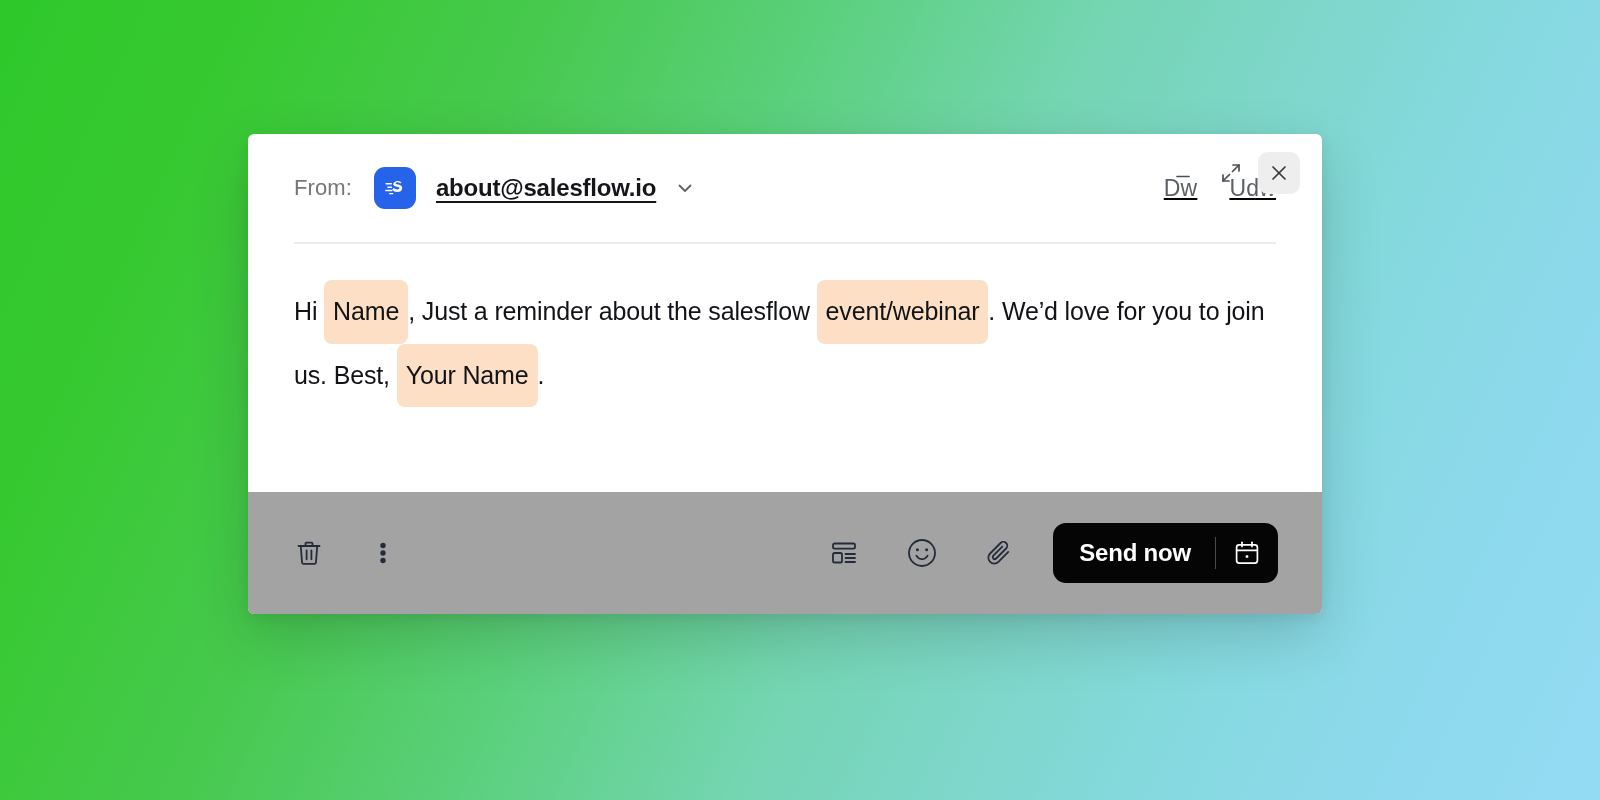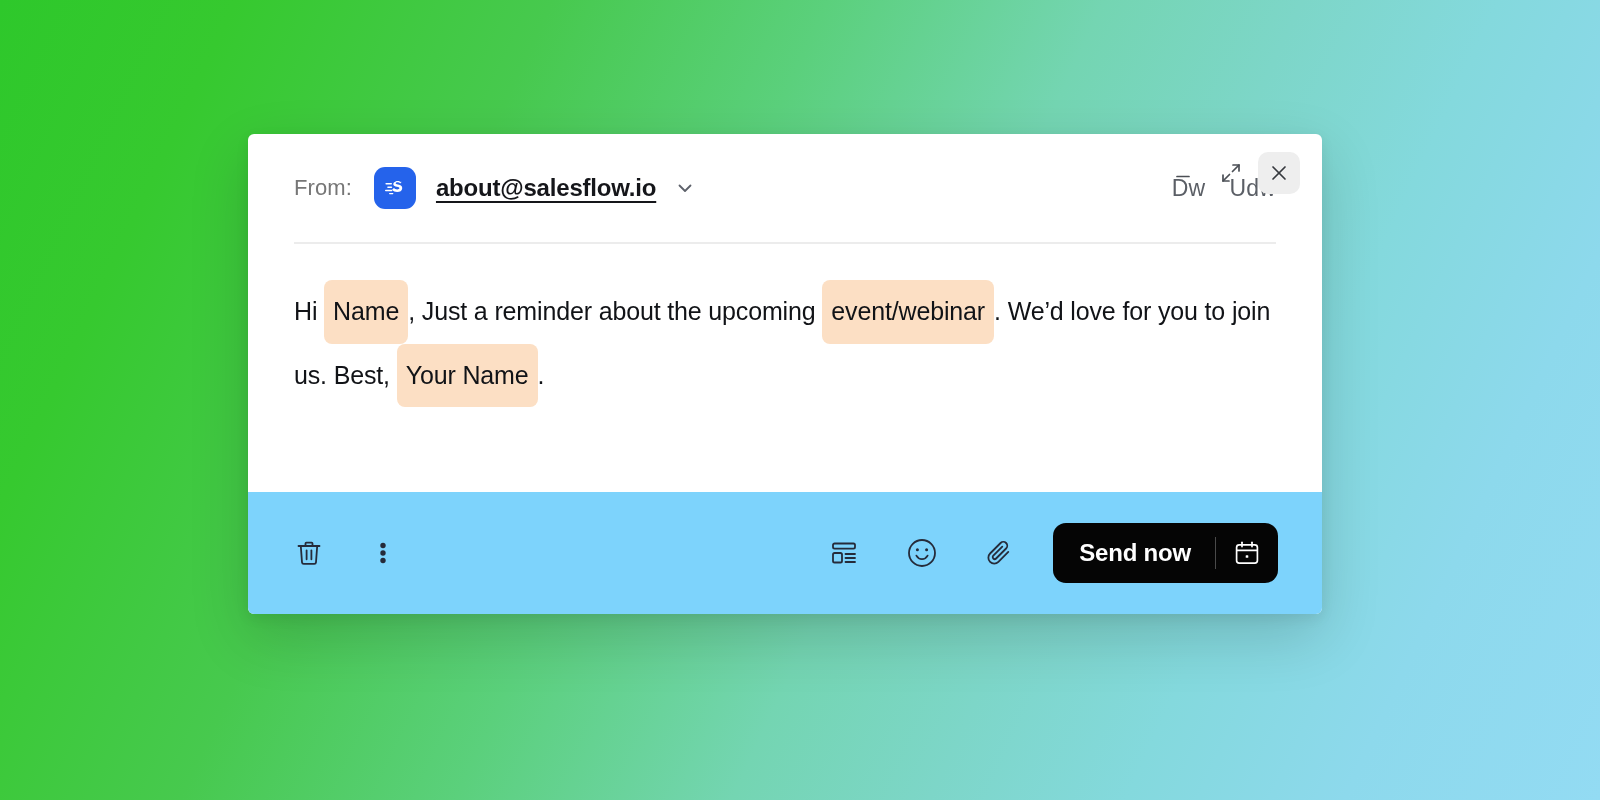--- a/index.html
+++ b/index.html
@@ -97,21 +97,22 @@
   .chev-btn {
     margin-left:14px;
     background:none; border:none; cursor:pointer;
     display:flex; align-items:center;
     padding:4px;
   }
   .recipient-toggles {
     margin-left:auto;
     display:flex;
     align-items:center;
-    gap:24px;
+    gap:32px;
+    text-decoration:underline;
   }
   .recipient-toggles span {
     font-size:23px;
     color:#5b5f66;
     cursor:pointer;
     letter-spacing:0.2px;
   }
 
   .divider {
     height:1px;
@@ -167,21 +168,21 @@
     line-height:1.42;
     color:#111317;
     letter-spacing:-0.15px;
   }
   .body-area .chip { font-weight:400; padding:14px 9px; }
 
   
   .footer {
     flex:0 0 auto;
     height:122px;
-    background:#7dd3fc;
+    background:#a3a3a3;
     display:flex;
     align-items:center;
     padding:0 44px;
     gap:0;
   }
   .footer-left { display:flex; align-items:center; gap:42px; }
   .footer-right { margin-left:auto; display:flex; align-items:center; gap:40px; }
   .icon-btn {
     background:none; border:none; cursor:pointer;
     display:flex; align-items:center; justify-content:center;
@@ -271,21 +272,21 @@
       </div>
     </div>
 
     <div class="divider"></div>
 
 
     <div class="divider"></div>
 
     <div class="body-area">
       <span>Hi</span>
-      <span class="chip">Name</span><span>, Just a reminder about the upcoming</span>
+      <span class="chip">Name</span><span>, Just a reminder about the salesflow</span>
       <span class="chip">event/webinar</span><span>. We’d love for you to join us. Best,</span>
       <span class="chip">Your Name</span><span>.</span>
     </div>
 
     <div class="footer">
       <div class="footer-left">
         <button class="icon-btn">
           <svg width="30" height="30" viewBox="0 0 30 30" fill="none">
             <path d="M4.5 8H25.5" stroke="#252b3a" stroke-width="1.8" stroke-linecap="round"></path>
             <path d="M11.5 8V5.6C11.5 5.1 11.9 4.7 12.4 4.7H17.6C18.1 4.7 18.5 5.1 18.5 5.6V8" stroke="#252b3a" stroke-width="1.8" stroke-linejoin="round"></path>

